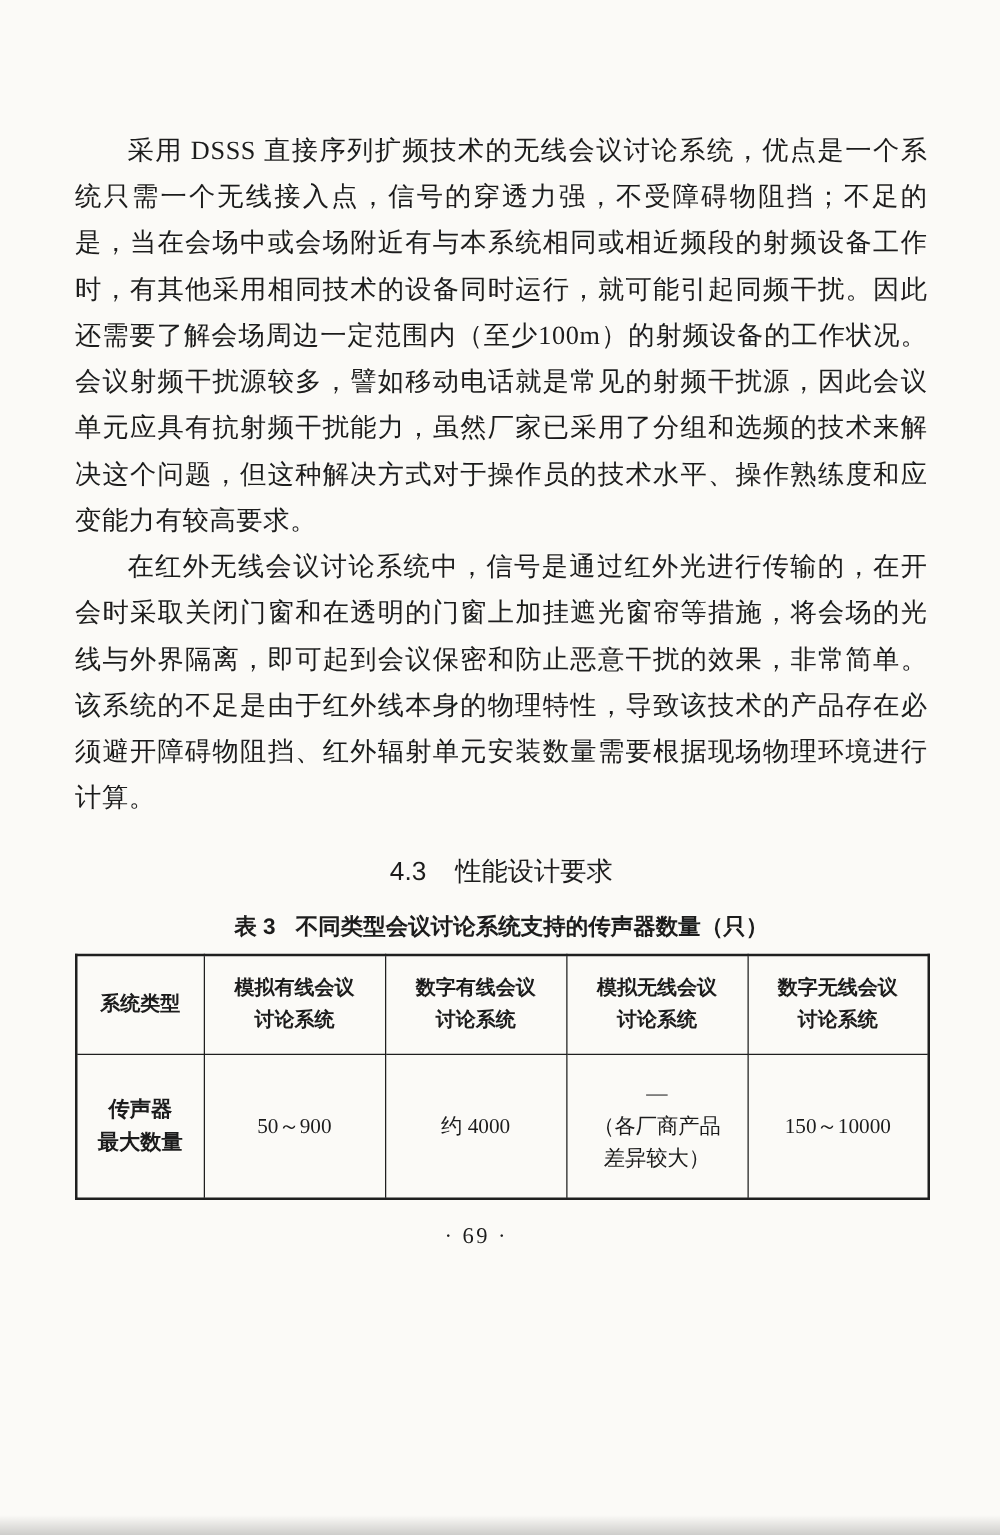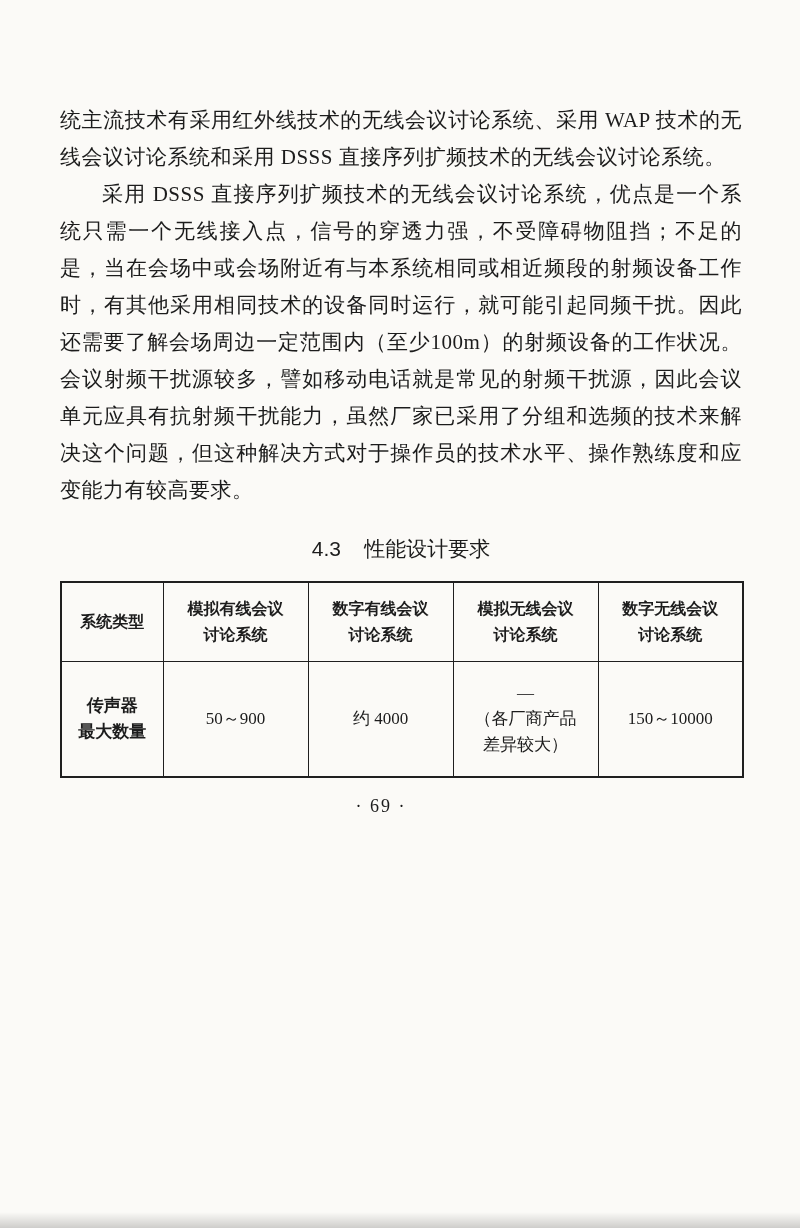--- a/index.html
+++ b/index.html
@@ -91,30 +91,33 @@
     text-align: center;
     font-size: 18px;
     letter-spacing: 2px;
   }
 </style>
 </head>
 <body>
 
 <div class="page">
 
-  <p class="body-text no-indent">统主流技术有采用红外线技术的无线会议讨论系统、采用 WAP 技术的无线会议讨论系统和采用 DSSS 直接序列扩频技术的无线会议讨论系统。</p>
 
   <p class="body-text indent">采用 DSSS 直接序列扩频技术的无线会议讨论系统，优点是一个系统只需一个无线接入点，信号的穿透力强，不受障碍物阻挡；不足的是，当在会场中或会场附近有与本系统相同或相近频段的射频设备工作时，有其他采用相同技术的设备同时运行，就可能引起同频干扰。因此还需要了解会场周边一定范围内（至少100m）的射频设备的工作状况。会议射频干扰源较多，譬如移动电话就是常见的射频干扰源，因此会议单元应具有抗射频干扰能力，虽然厂家已采用了分组和选频的技术来解决这个问题，但这种解决方式对于操作员的技术水平、操作熟练度和应变能力有较高要求。</p>
 
+  <p class="body-text indent">在红外无线会议讨论系统中，信号是通过红外光进行传输的，在开会时采取关闭门窗和在透明的门窗上加挂遮光窗帘等措施，将会场的光线与外界隔离，即可起到会议保密和防止恶意干扰的效果，非常简单。该系统的不足是由于红外线本身的物理特性，导致该技术的产品存在必须避开障碍物阻挡、红外辐射单元安装数量需要根据现场物理环境进行计算。</p>
 
   <h2 class="section-heading">
     <span>4.3</span><span class="heading-gap"></span><span>性能设计要求</span>
   </h2>
 
 
+  <div class="table-caption">
+    <span>表 3</span><span class="caption-gap"></span><span>不同类型会议讨论系统支持的传声器数量（只）</span>
+  </div>
 
   <table class="spec-table">
     <colgroup>
       <col style="width:102px">
       <col style="width:145px">
       <col style="width:145px">
       <col style="width:145px">
       <col style="width:145px">
     </colgroup>
     <tbody>

